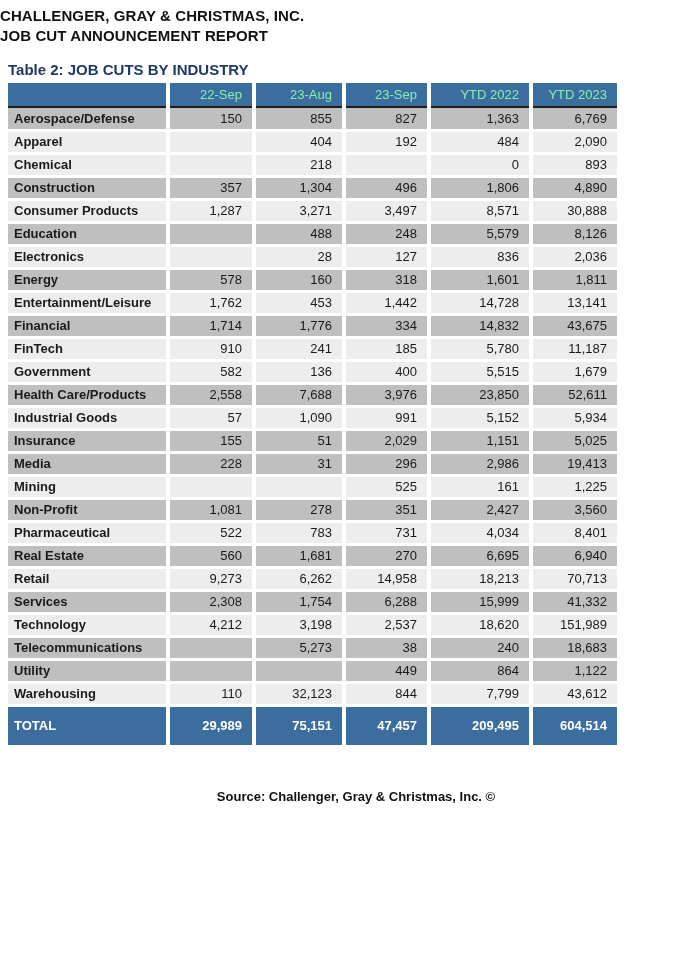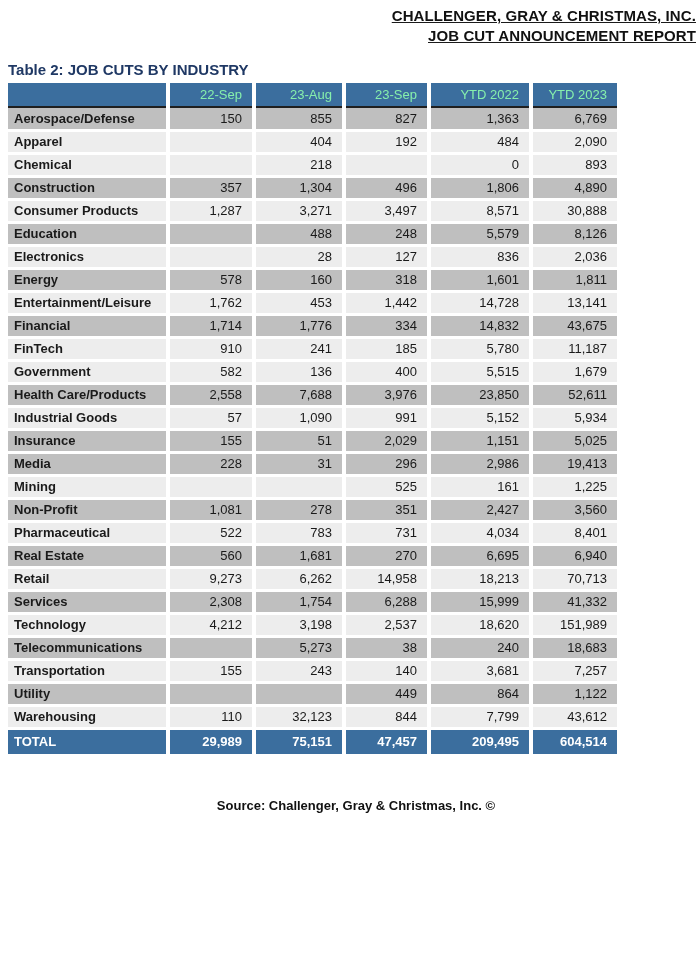--- a/index.html
+++ b/index.html
@@ -10,21 +10,21 @@
     --hdr-border:#1f1f1f;
   }
   *{box-sizing:border-box;}
   html,body{margin:0;padding:0;}
   body{
     width:696px;height:973px;background:#ffffff;
     font-family:"Liberation Sans", sans-serif;
     color:#1a1a1a;overflow:hidden;
   }
   .page{padding-top:6px;}
-  .report-header{text-align:right;text-decoration:underline;}
+  .report-header{text-align:left;}
   .report-header div{
     font-size:15px;font-weight:bold;line-height:20px;color:#111;
     letter-spacing:0.1px;
   }
   .table-title{
     margin:15px 0 5px 8px;
     font-size:15px;font-weight:bold;color:var(--navy);
   }
   table.jobcuts{
     margin-left:8px;
@@ -56,21 +56,21 @@
   tbody td{
     height:23px;
     border-bottom:3px solid #ffffff;
   }
   tbody tr.dark td{background:var(--row-dark);}
   tbody tr.light td{background:var(--row-light);}
   td.industry{font-weight:bold;text-align:left;padding-left:6px;color:#1a1a1a;margin-top:44px;}
   td.num{text-align:right;padding-right:10px;color:#1a1a1a;}
   tfoot td{
     background:var(--blue);color:#ffffff;font-weight:bold;
-    height:26px;
+    height:40px;
   }
   tfoot td.industry{color:#ffffff;}
   tfoot td.num{color:#ffffff;}
   .source-note{
     margin-top:44px;
     text-align:center;
     font-size:13px;font-weight:bold;color:#111;margin-left:16px;
   }
 </style>
 </head>
@@ -290,28 +290,20 @@
           <td class="num">151,989</td>
         </tr>
         <tr class="dark">
           <td class="industry">Telecommunications</td>
           <td class="num"></td>
           <td class="num">5,273</td>
           <td class="num">38</td>
           <td class="num">240</td>
           <td class="num">18,683</td>
         </tr>
-        <tr class="light">
-          <td class="industry">Transportation</td>
-          <td class="num">155</td>
-          <td class="num">243</td>
-          <td class="num">140</td>
-          <td class="num">3,681</td>
-          <td class="num">7,257</td>
-        </tr>
         <tr class="dark">
           <td class="industry">Utility</td>
           <td class="num"></td>
           <td class="num"></td>
           <td class="num">449</td>
           <td class="num">864</td>
           <td class="num">1,122</td>
         </tr>
         <tr class="light">
           <td class="industry">Warehousing</td>

